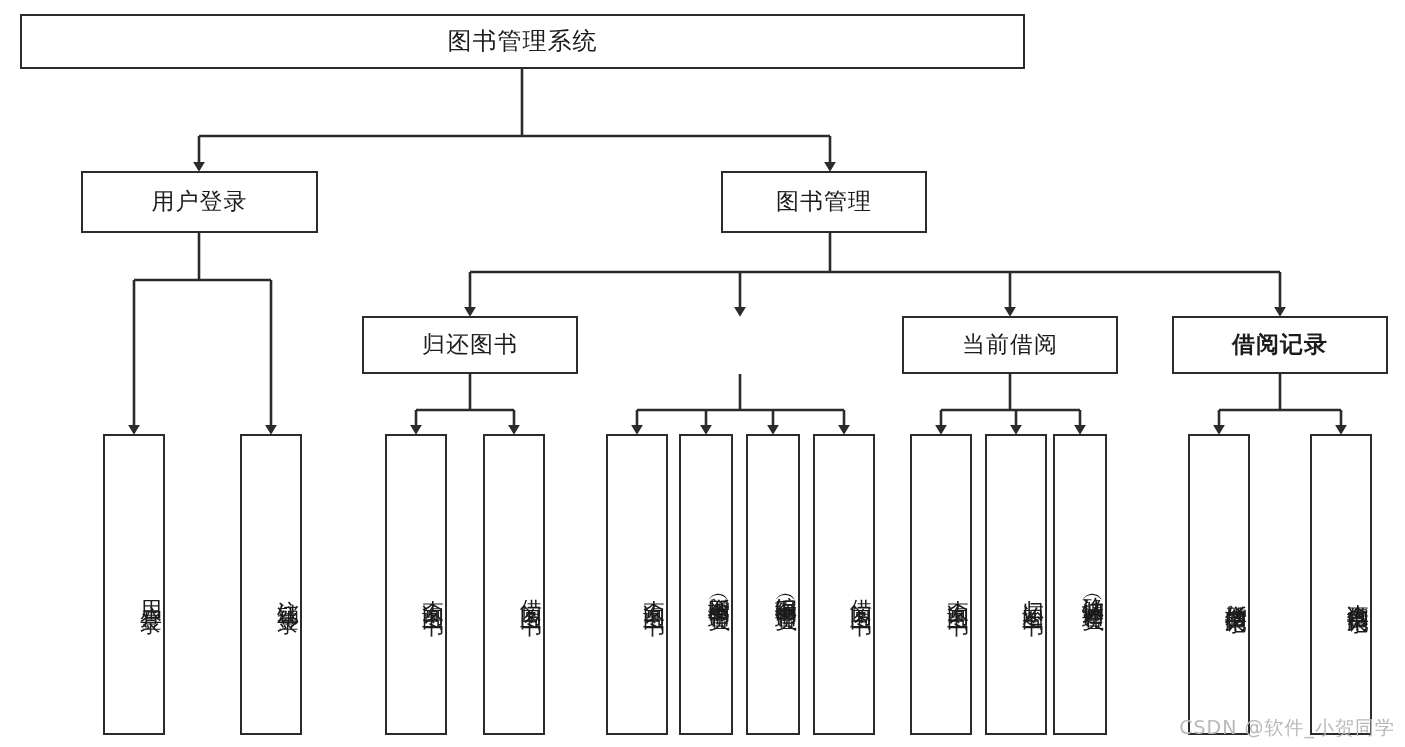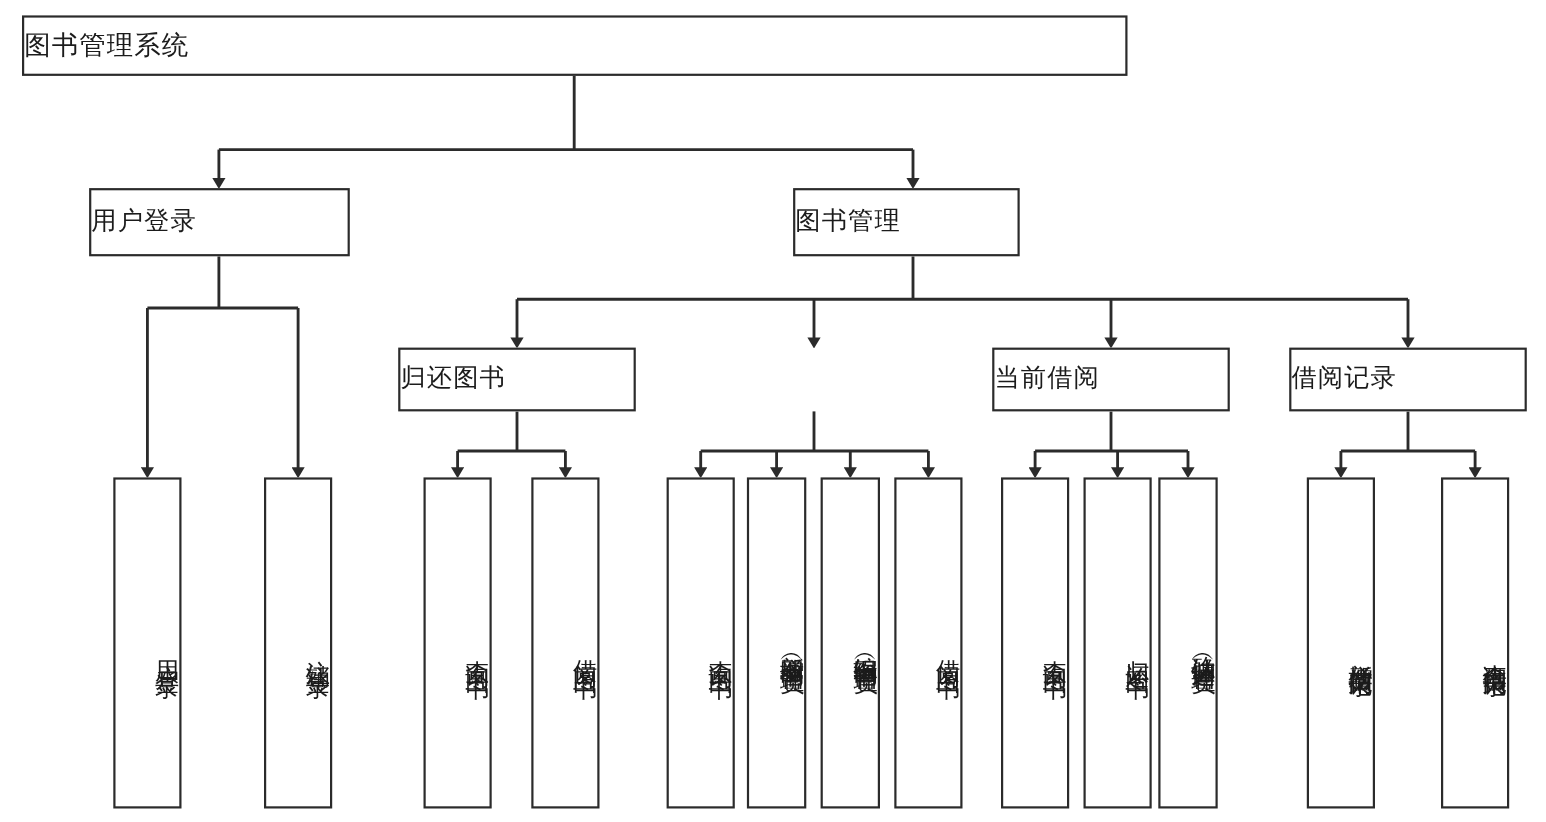--- a/index.html
+++ b/index.html
@@ -21,20 +21,21 @@
     width:1405px;height:747px;
     pointer-events:none;
   }
   .node{
     position:absolute;
     box-sizing:border-box;
     background:#ffffff;
     border:2.5px solid #2b2b2b;
     display:flex;
     align-items:center;
+    justify-content:center;
     color:#1b1b1b;
   }
   .node.horiz{
     font-size:23px;
     letter-spacing:1px;
     line-height:1.2;
   }
   .node.vert{
     writing-mode:vertical-rl;
     text-orientation:upright;
@@ -130,21 +131,21 @@
   <div class="node horiz" style="left:721px;top:171px;width:206px;height:62px;">
     <span>图书管理</span>
   </div>
 
   <div class="node horiz" style="left:362px;top:316px;width:216px;height:58px;">
     <span>归还图书</span>
   </div>
   <div class="node horiz" style="left:902px;top:316px;width:216px;height:58px;">
     <span>当前借阅</span>
   </div>
-  <div class="node horiz" style="left:1172px;top:316px;width:216px;height:58px;">
+  <div class="node horiz" style="left:1172px;top:316px;width:216px;height:58px;font-weight:bold;">
     <span>借阅记录</span>
   </div>
 
   <div class="node vert" style="left:103px;top:434px;width:62px;height:301px;">
     <span class="vlabel">用户登录</span>
   </div>
   <div class="node vert" style="left:240px;top:434px;width:62px;height:301px;">
     <span class="vlabel">注销登录</span>
   </div>
 
@@ -178,14 +179,15 @@
     <span class="vlabel">确认归还（管理员）</span>
   </div>
 
   <div class="node vert" style="left:1188px;top:434px;width:62px;height:301px;letter-spacing:2px;">
     <span class="vlabel">新增借阅记录</span>
   </div>
   <div class="node vert" style="left:1310px;top:434px;width:62px;height:301px;letter-spacing:2px;">
     <span class="vlabel">查询借阅记录</span>
   </div>
 
+  <div class="watermark">CSDN @软件_小贺同学</div>
 
 </div>
 
 </body></html>

